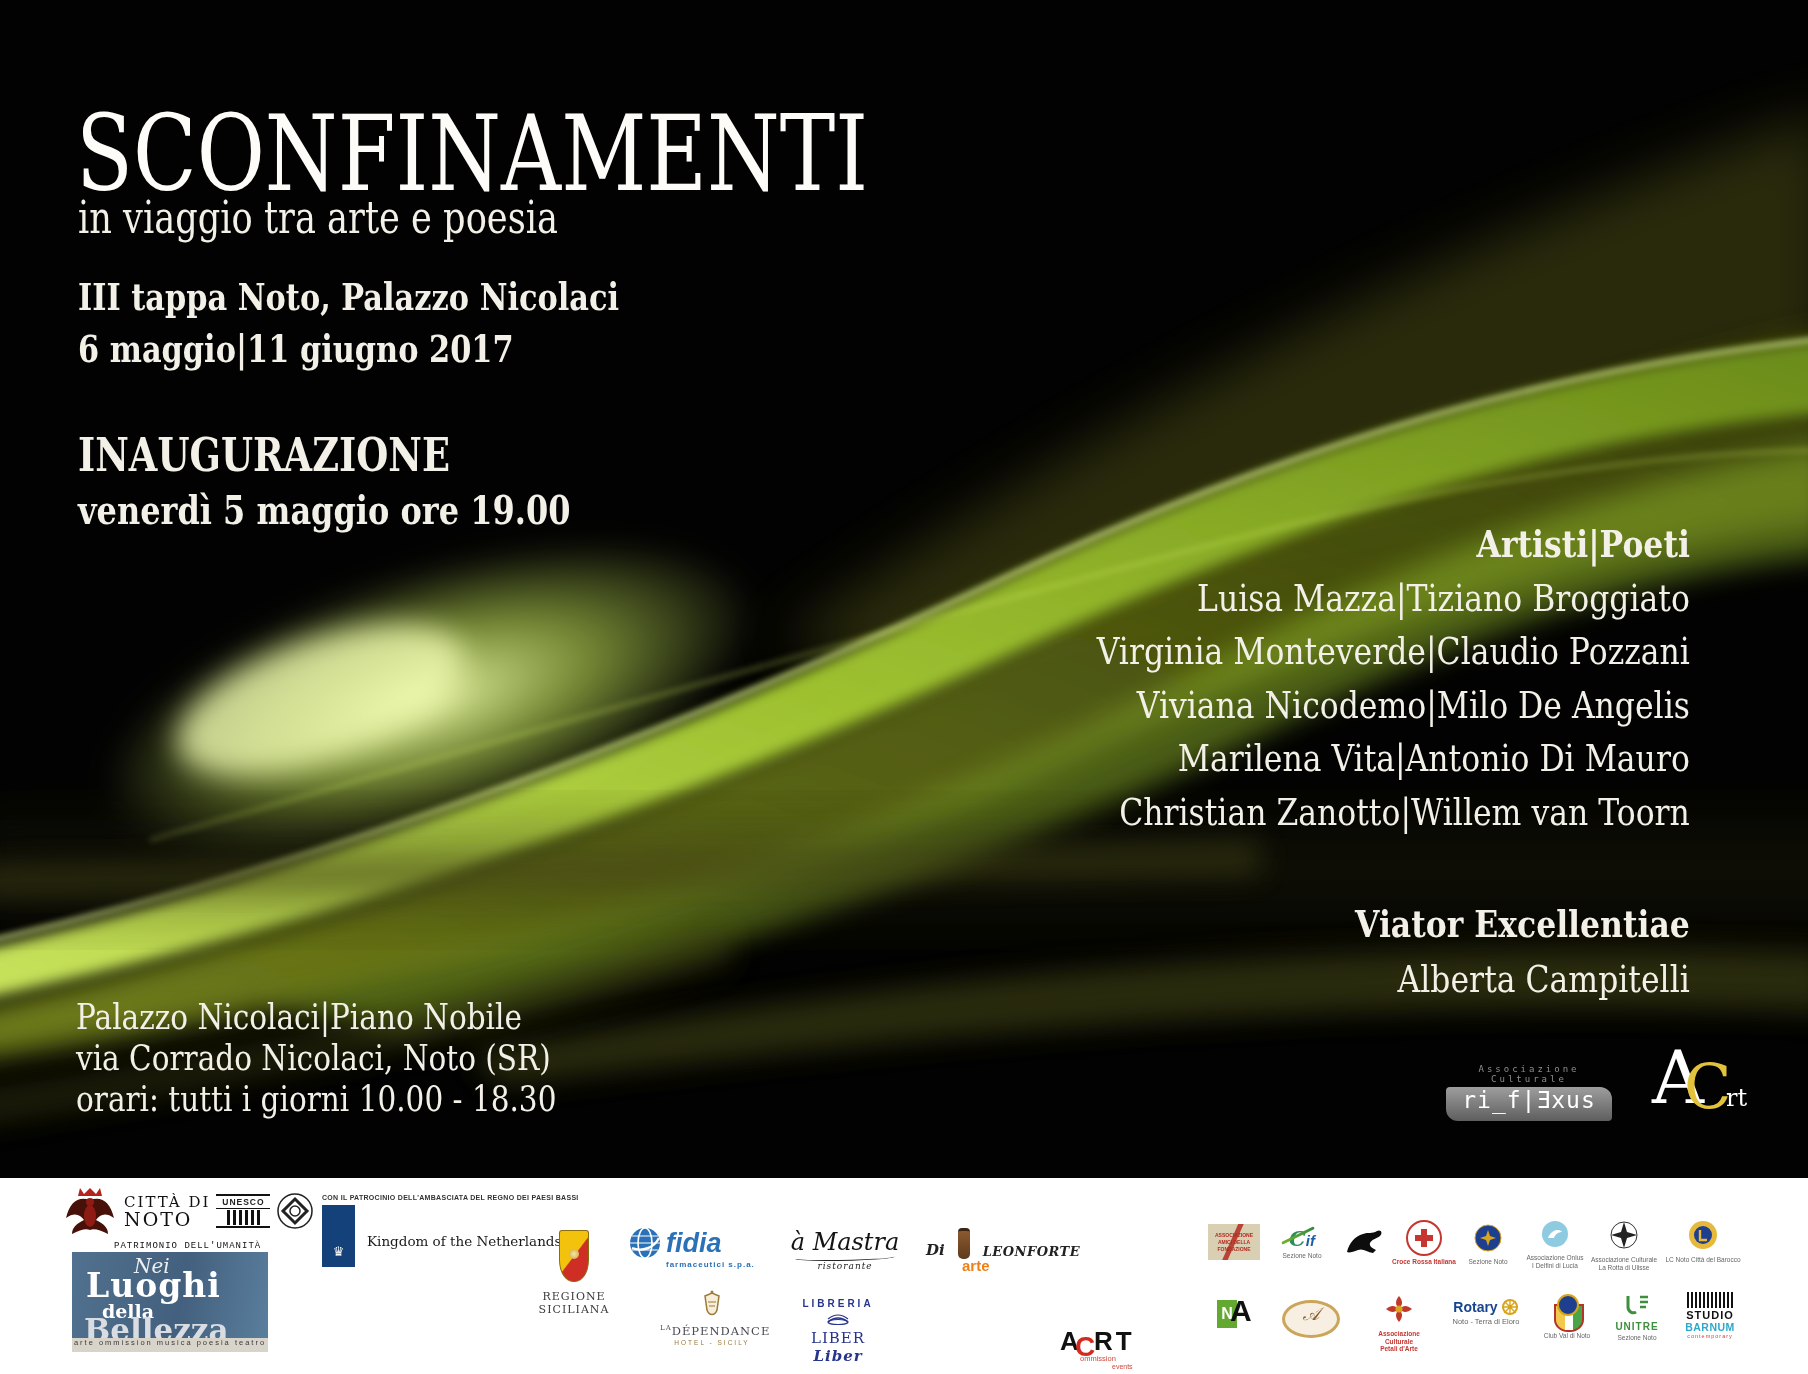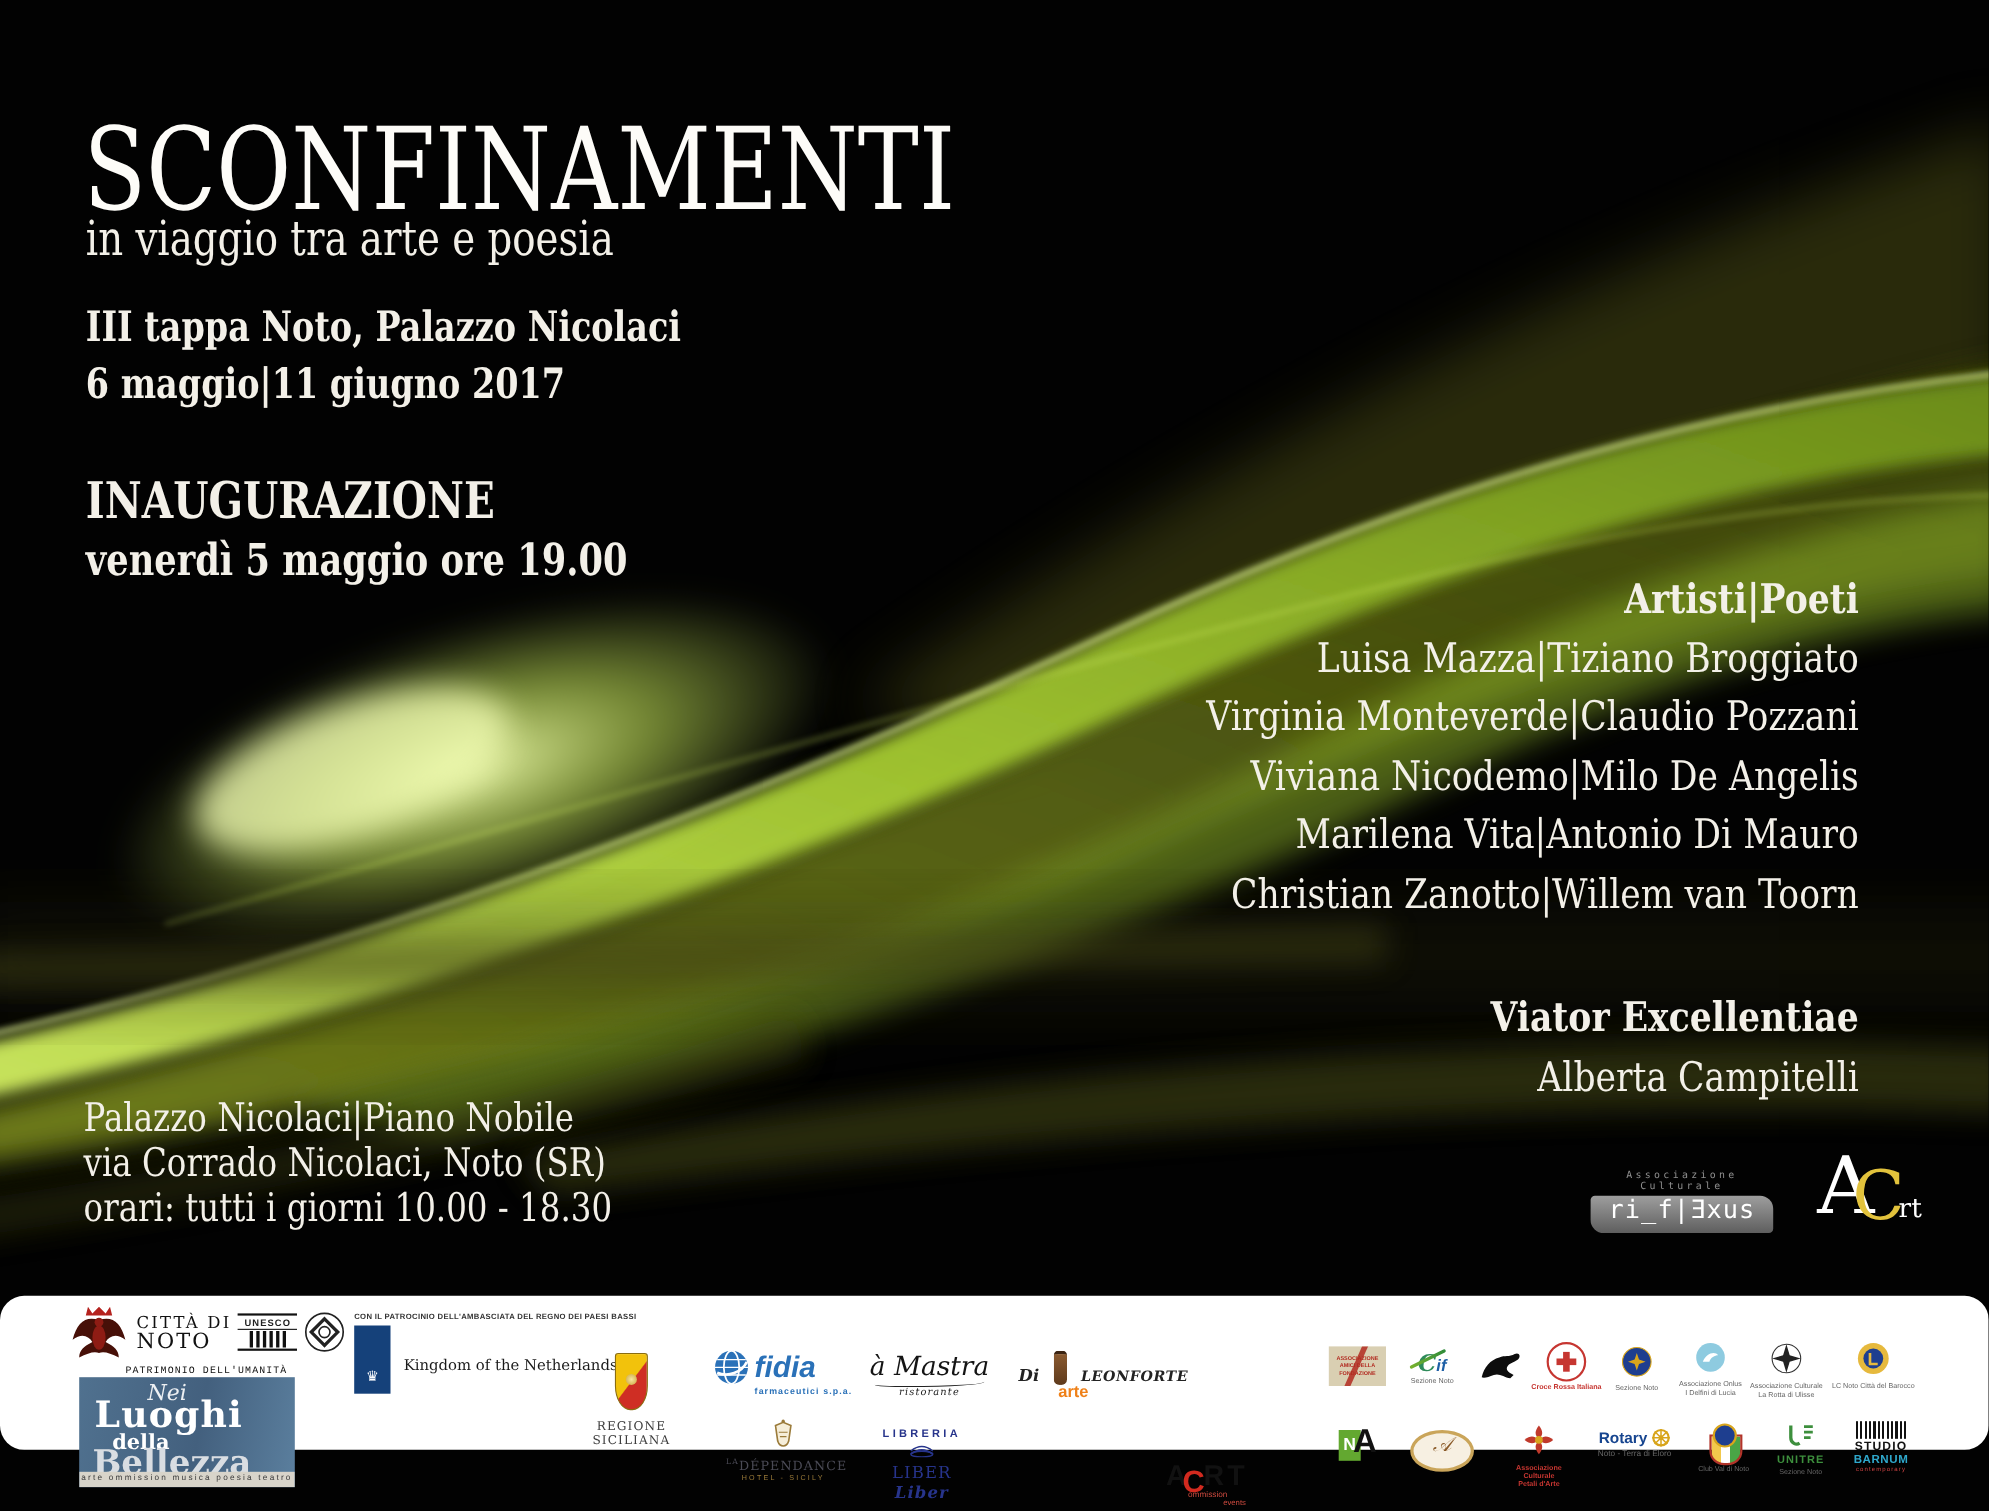--- a/index.html
+++ b/index.html
@@ -25,22 +25,22 @@
   .rif-cap{font:9px "DejaVu Sans Mono",monospace;letter-spacing:3px;color:#8f8f8f;}
   .rif-box{margin-top:3px;height:34px;line-height:34px;background:linear-gradient(180deg,#9e9e9e,#5e5e5e);
            border-radius:4px 12px 4px 12px;color:#fff;font:23px "DejaVu Sans Mono",monospace;letter-spacing:1px;}
   .acart{position:absolute;left:1652px;top:1042px;width:150px;height:95px;z-index:2;}
   .acart span{position:absolute;line-height:1;font-family:"DejaVu Serif",serif;}
   .ac-a{left:0;top:0;font-size:72px;color:#fff;}
   .ac-c{left:32px;top:14px;font-size:62px;color:#e2c23c;}
   .ac-rt{left:74px;top:44px;font-size:24px;color:#fff;}
 
   
-  #footer{position:absolute;left:0;top:1178px;width:1808px;height:140px;background:#fff;z-index:3;
-          font-family:"Liberation Sans",sans-serif;color:#222;border-radius:22px;}
+  #footer{position:absolute;left:0;top:1178px;width:1808px;height:196px;background:#fff;z-index:3;
+          font-family:"Liberation Sans",sans-serif;color:#222;}
   .fg{position:absolute;}
   .mini{position:absolute;text-align:center;}
   .mcap{font-size:6.5px;line-height:7.5px;color:#666;margin-top:2px;}
 
   
   .noto-row{display:flex;align-items:center;gap:6px;}
   .city{font-family:"DejaVu Serif",serif;font-size:15px;letter-spacing:2px;color:#111;line-height:17px;}
   .unesco-icon{width:54px;}
   .u-word{font:bold 8.5px "Liberation Sans",sans-serif;letter-spacing:1px;text-align:center;
           border-top:2px solid #111;border-bottom:1.5px solid #111;padding:1px 2px;}
@@ -285,21 +285,21 @@
     <div class="fg" style="left:536px;top:52px;width:76px;">
       <div class="sic-shield">
           <i></i>
         </div>
       <div class="sic-txt">
         <div>REGIONE</div>
         <div>SICILIANA</div>
       </div>
     </div>
 
-    <div class="fg" style="left:648px;top:48px;text-align:right;">
+    <div class="fg" style="left:628px;top:48px;text-align:right;">
       <div class="fid-row">
         <svg width="34" height="34">
           <circle cx="17" cy="17" r="15" fill="#2a71b8"></circle>
           <ellipse cx="17" cy="17" rx="7" ry="15" fill="none" stroke="#fff" stroke-width="1.6"></ellipse>
           <path d="M2 17 H32 M4 10 H30 M4 24 H30" stroke="#fff" stroke-width="1.2"></path>
           <path d="M4 22 C14 26 26 22 31 12" stroke="#fff" stroke-width="2.4" fill="none"></path>
         </svg>
         <span class="fid-word">fidia</span>
       </div>
       <div class="fid-sub">farmaceutici  s.p.a.</div>

